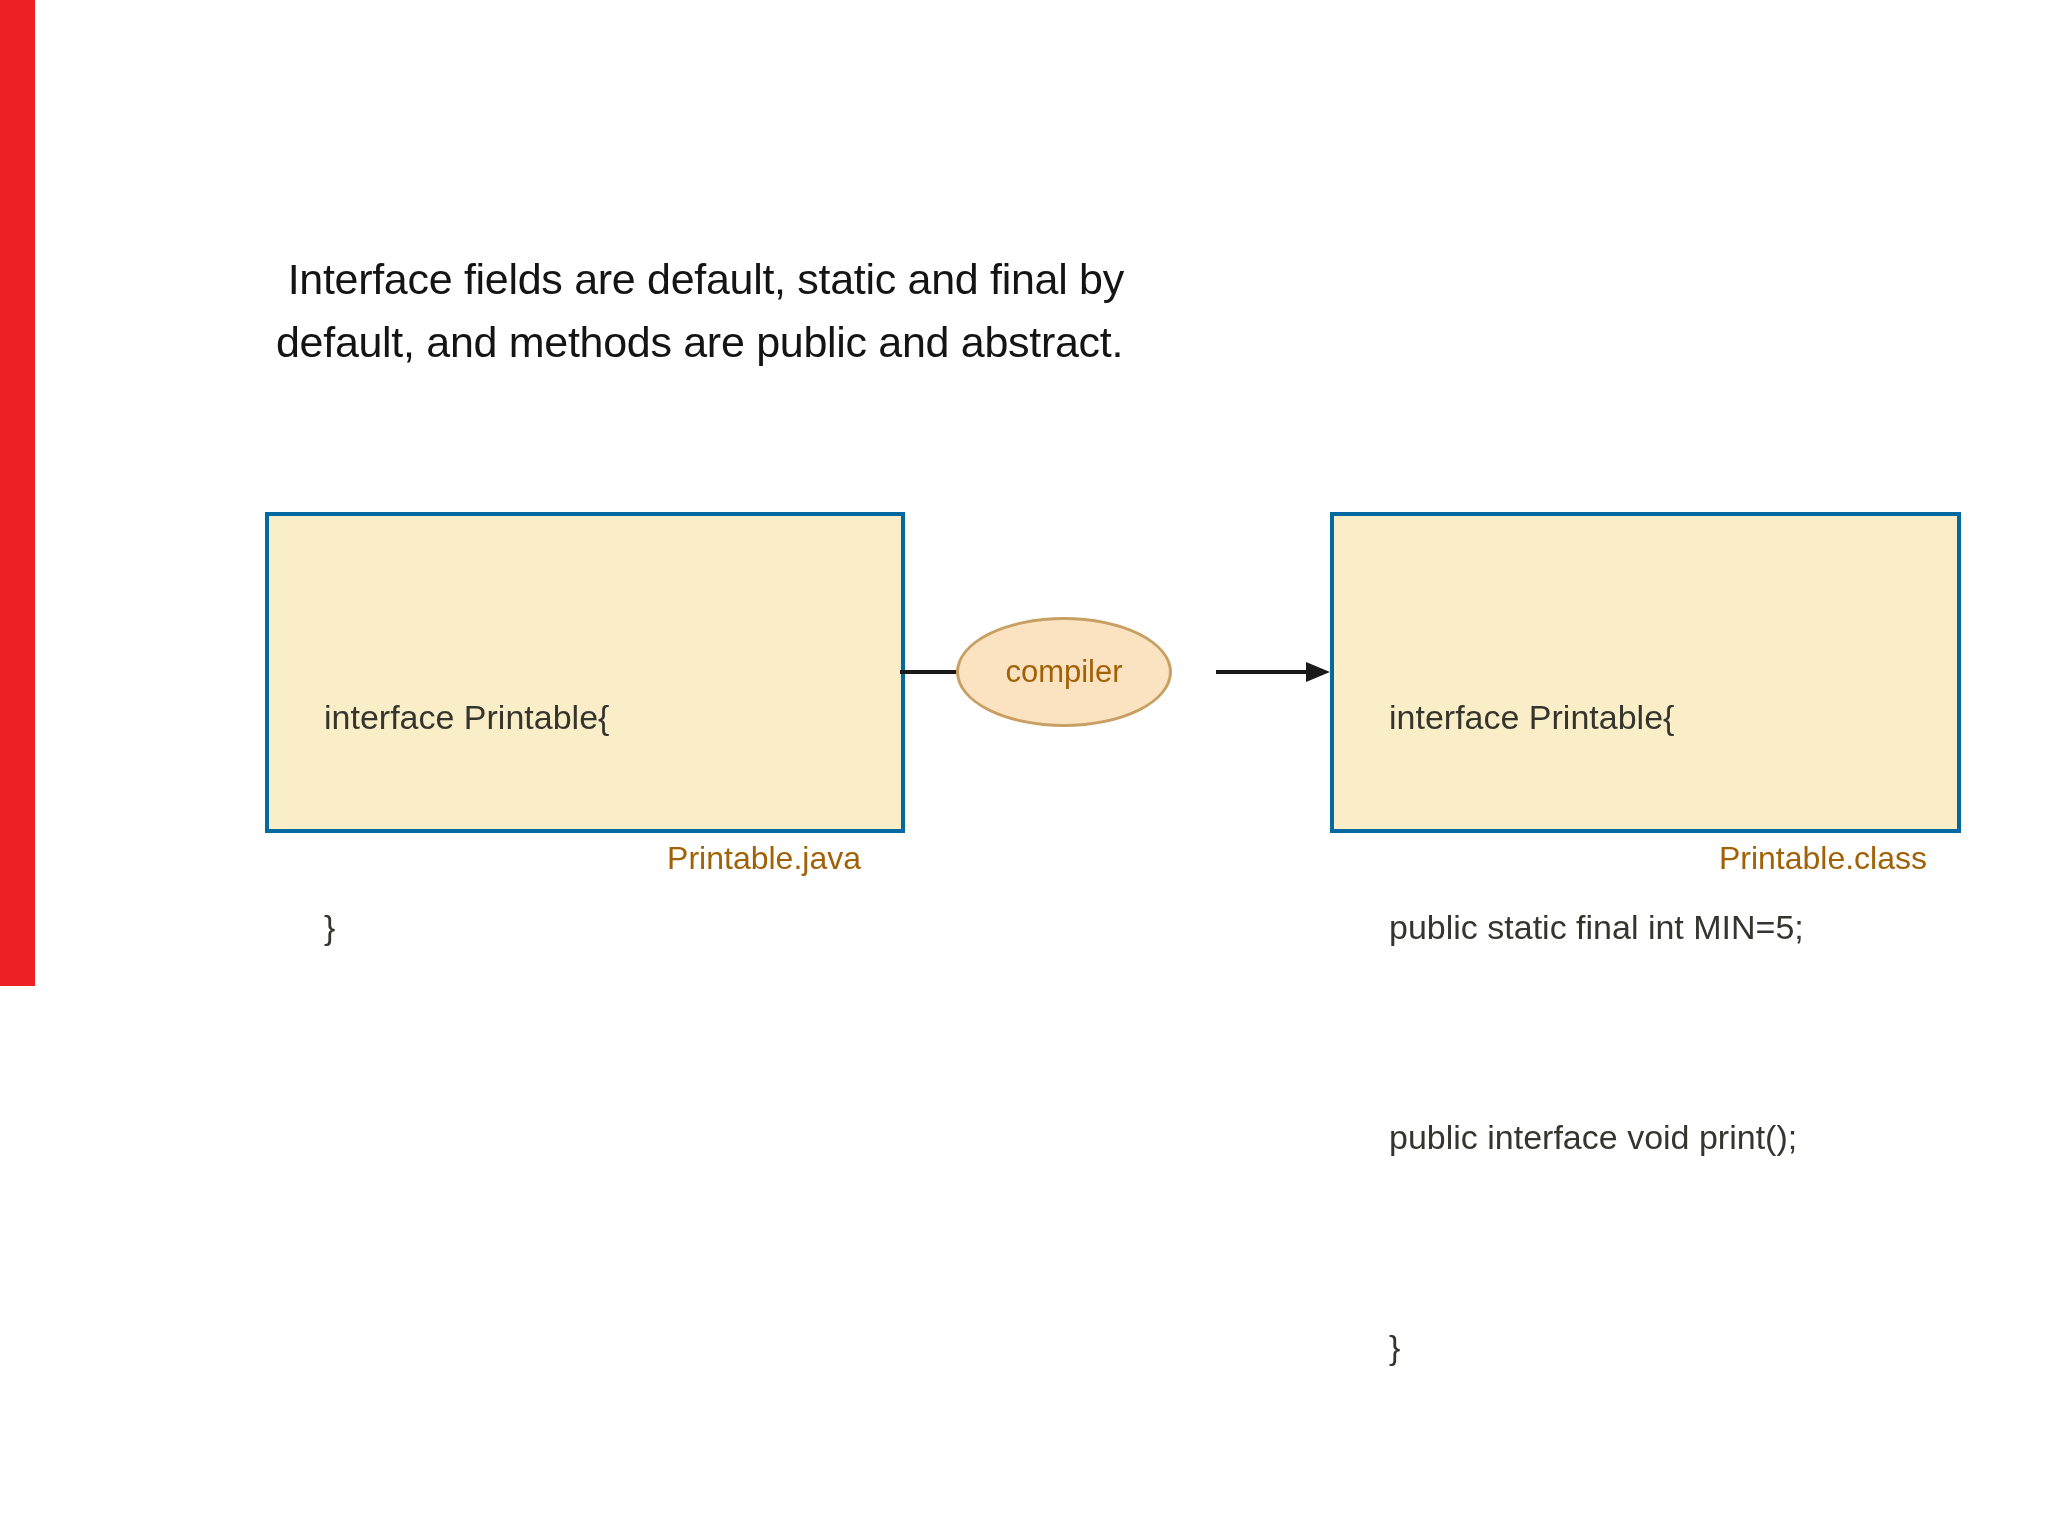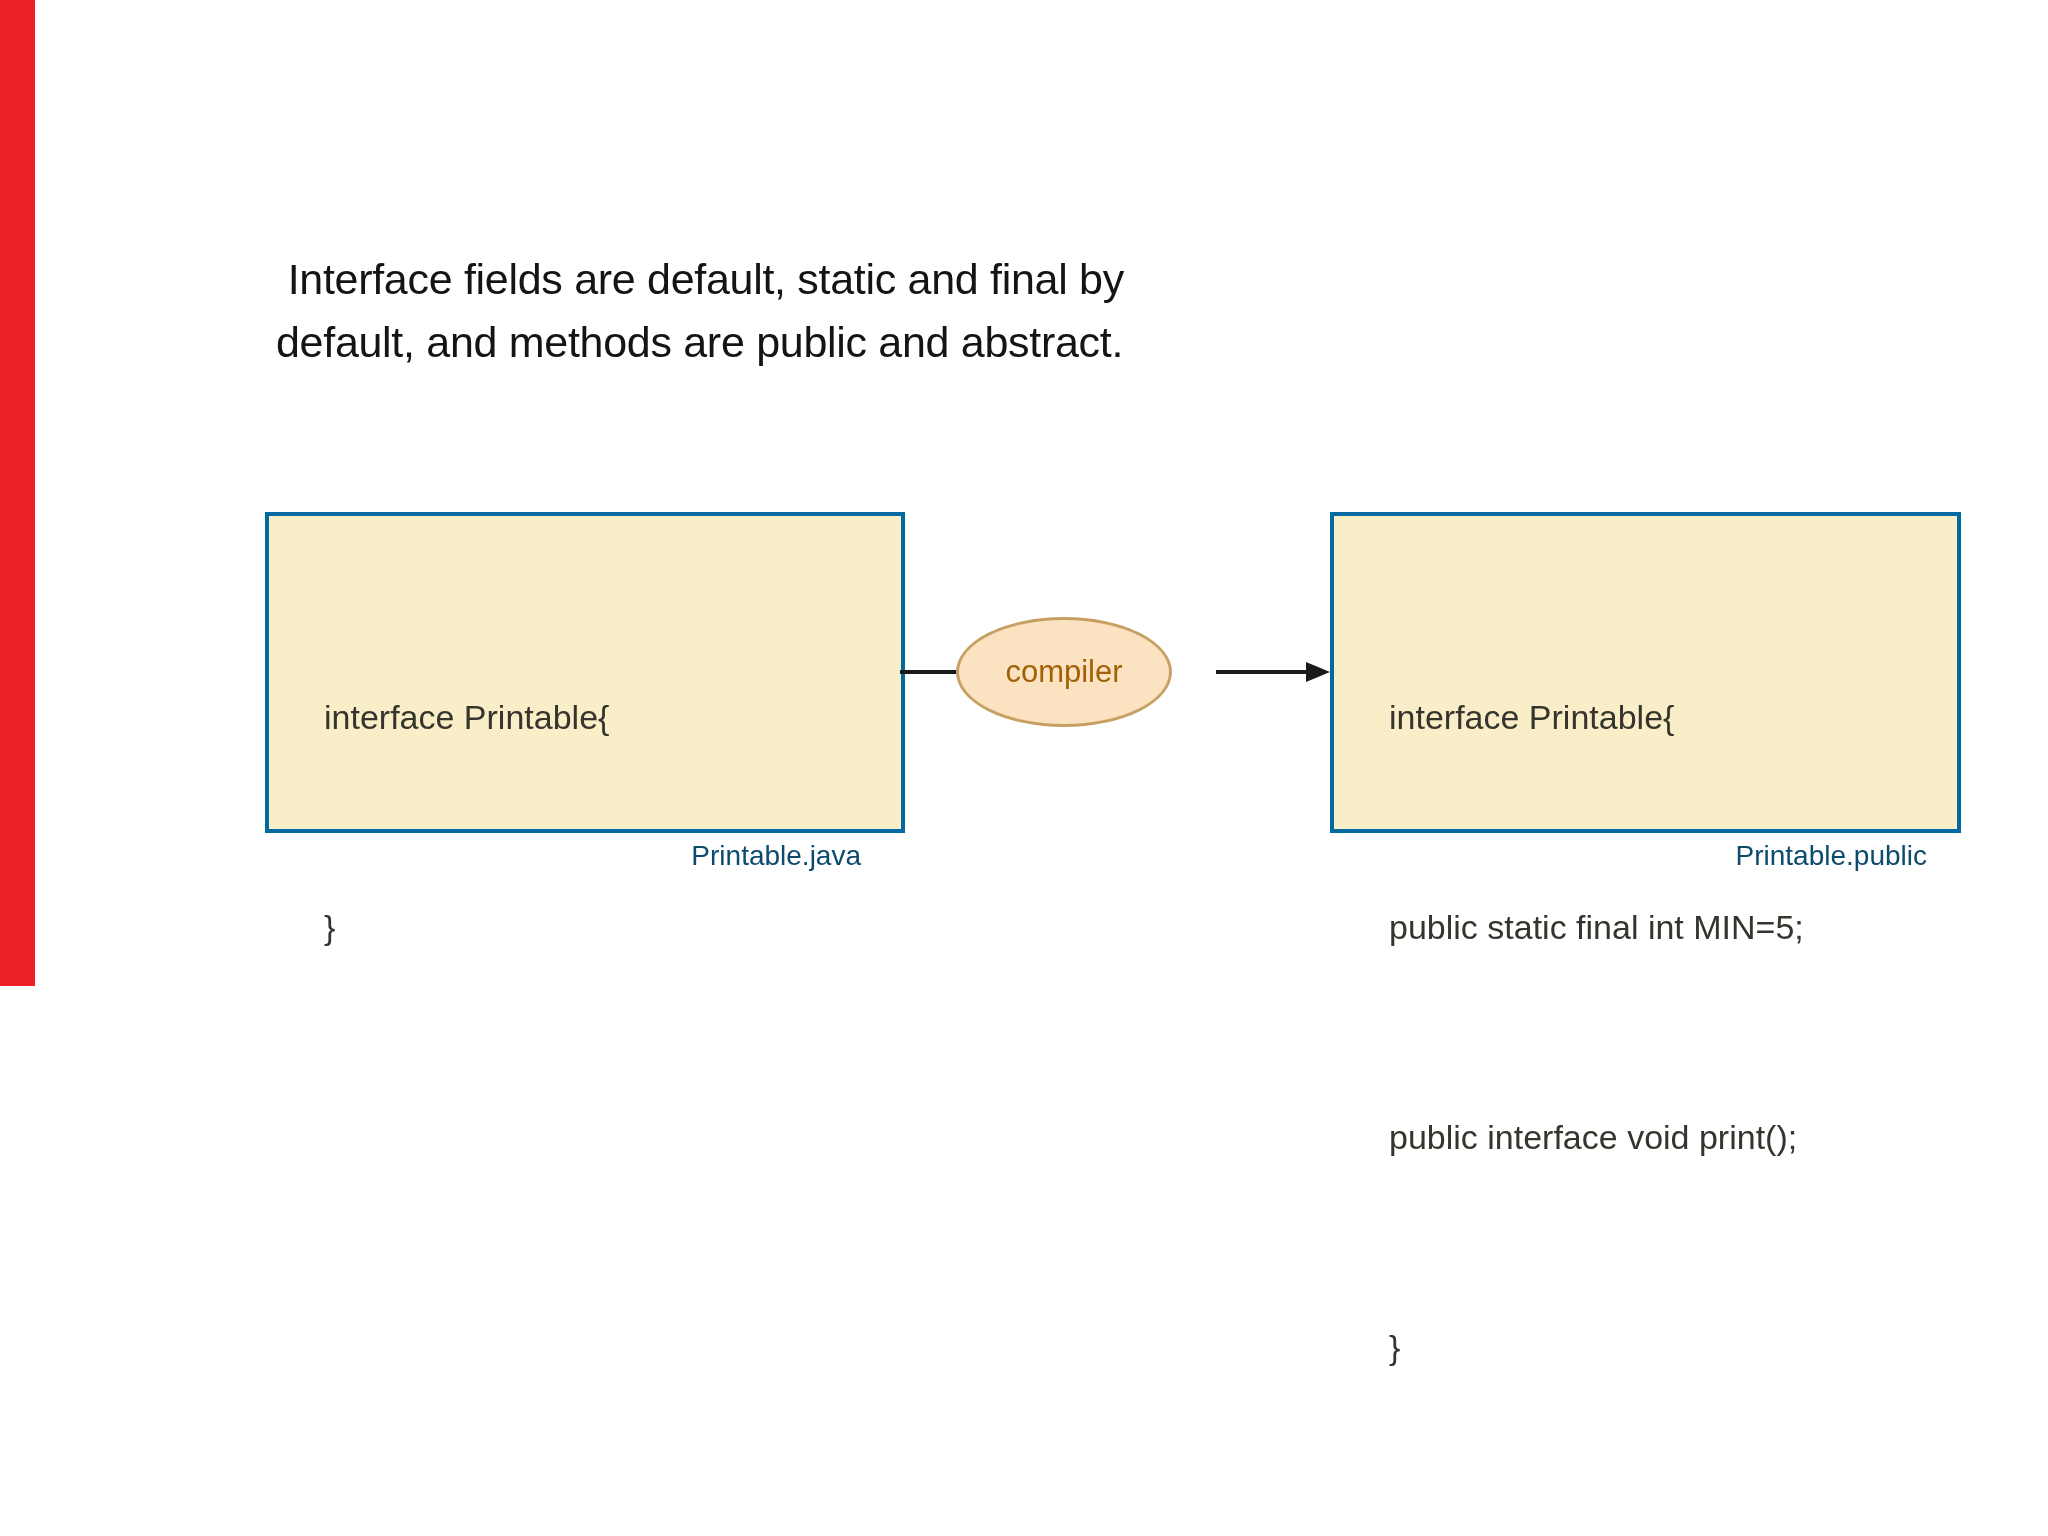--- a/index.html
+++ b/index.html
@@ -56,22 +56,22 @@
     font-size: 34px;
     line-height: 70px;
     color: #35352E;
     white-space: pre;
   }
 
   
   .box-caption {
     position: absolute;
     top: 840px;
-    font-size: 28px;
-    color: #0c4a6e;
+    font-size: 32px;
+    color: #a16207;
     text-align: right;
     box-sizing: border-box;
   }
   .box-caption.java  { left: 265px;  width: 640px; padding-right: 44px; }
   .box-caption.class { left: 1330px; width: 631px; padding-right: 34px; }
 
   
   .compiler-ellipse {
     position: absolute;
     left: 956px;
@@ -129,13 +129,13 @@
 </svg>
 
 <div class="code-box output">
   <div class="code-lines">
     <div>interface Printable{</div>
     <div>public static final int MIN=5;</div>
     <div>public interface void print();</div>
     <div>}</div>
   </div>
 </div>
-<div class="box-caption class">Printable.public</div>
+<div class="box-caption class">Printable.class</div>
 
 </body></html>

